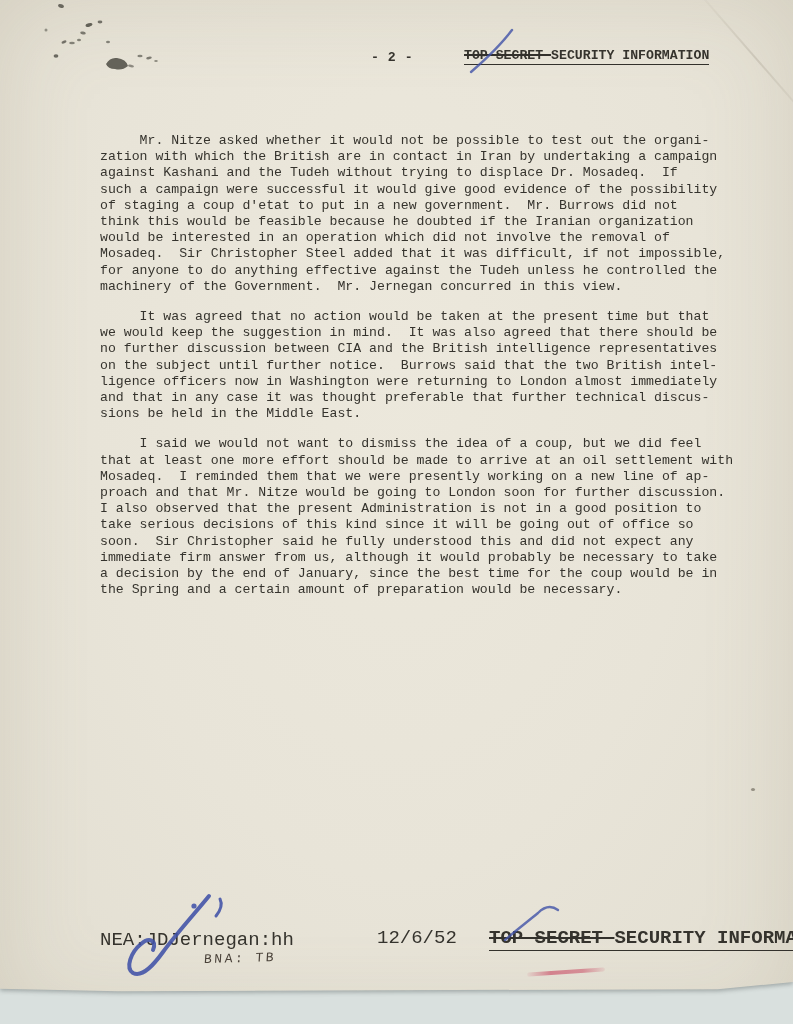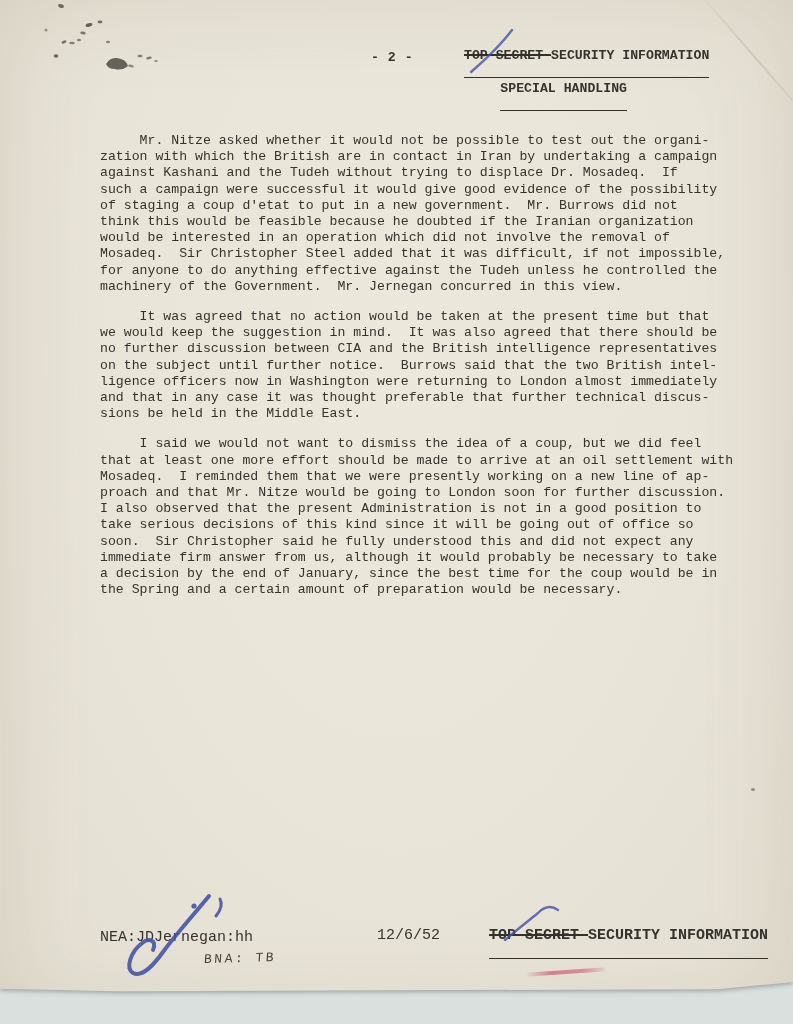--- a/index.html
+++ b/index.html
@@ -5,26 +5,26 @@
   html,body{margin:0;padding:0;background:#cfd6d4;}
   .scan{position:relative;width:793px;height:1024px;background:#d9e0de;overflow:hidden;
         font-family:"Liberation Mono","DejaVu Sans Mono",monospace;color:#35332d;}
   .paper-wrap{position:absolute;inset:0;filter:drop-shadow(0 2px 2px rgba(90,100,100,.45));}
   .paper{position:absolute;inset:0;
          background:radial-gradient(ellipse at 50% 35%, #ece8dc 0%, #e8e4d8 55%, #e2ded1 100%);
          clip-path:polygon(0 0,100% 0,100% 95.9%,90.5% 96.6%,15% 96.8%,0 96.55%);
          box-shadow:inset 0 0 90px rgba(150,140,115,.20);}
   .page-number{position:absolute;left:371px;top:50px;font-size:13.2px;letter-spacing:.5px;font-weight:bold;}
   .header-class{position:absolute;left:464px;top:48px;font-size:13.2px;font-weight:bold;}
-  .underlined{display:inline-block;border-bottom:1.7px solid #33312c;padding-bottom:14px;white-space:pre;}
+  .underlined{display:inline-block;border-bottom:1.7px solid #33312c;padding-bottom:1px;white-space:pre;}
   .struck{text-decoration:line-through;text-decoration-thickness:1.9px;text-decoration-color:#33312c;}
   .special-wrap{text-align:center;padding-right:46px;margin-top:3px;}
   .memo-body{position:absolute;left:100px;top:133px;font-size:13.2px;line-height:16.2px;}
   .memo-body p{margin:0 0 14px 0;white-space:pre;}
-  .footer-item{position:absolute;font-size:15px;}
+  .footer-item{position:absolute;font-size:19px;}
   .drafter{left:100px;top:929px;}
   .date{left:377px;top:927px;}
   .footer-class{left:489px;top:927px;font-weight:bold;}
   .hand-note{position:absolute;left:204px;top:951px;font-size:13px;letter-spacing:2.5px;
              color:#4a423a;transform:rotate(-1.5deg) skewX(-5deg);}
   .pen-svg{position:absolute;pointer-events:none;}
   .pink-mark{position:absolute;left:527px;top:970px;width:78px;height:4px;border-radius:3px;
              transform:rotate(-4deg);
              background:linear-gradient(90deg, rgba(214,125,140,.10), rgba(205,98,118,.75) 30%, rgba(205,98,118,.65) 72%, rgba(214,125,140,.15));}
   .crease{position:absolute;left:693px;top:-15px;width:190px;height:2px;
@@ -58,23 +58,20 @@
           <ellipse cx="156" cy="61" rx="1.8" ry="1.1" opacity=".55"></ellipse>
           <ellipse cx="46" cy="30" rx="1.5" ry="1.5" opacity=".5"></ellipse>
         </g>
       </svg>
 
       <div class="page-number">- 2 -</div>
 
       <div class="header-class">
         <div>
           <span class="underlined"><span class="struck">TOP SECRET </span><span>SECURITY INFORMATION</span></span>
-        </div>
-        <div class="special-wrap">
-          <span class="underlined">SPECIAL HANDLING</span>
         </div>
       </div>
 
       <svg class="pen-svg" style="left:458px;top:24px;width:62px;height:56px;" viewBox="458 24 62 56">
         <path d="M512,30 C503,42 486,59 471,72" fill="none" stroke="#4152a8" stroke-width="2.4" stroke-linecap="round" opacity=".8"></path>
       </svg>
 
       <div class="memo-body">
         <p>     Mr. Nitze asked whether it would not be possible to test out the organi-
 zation with which the British are in contact in Iran by undertaking a campaign

